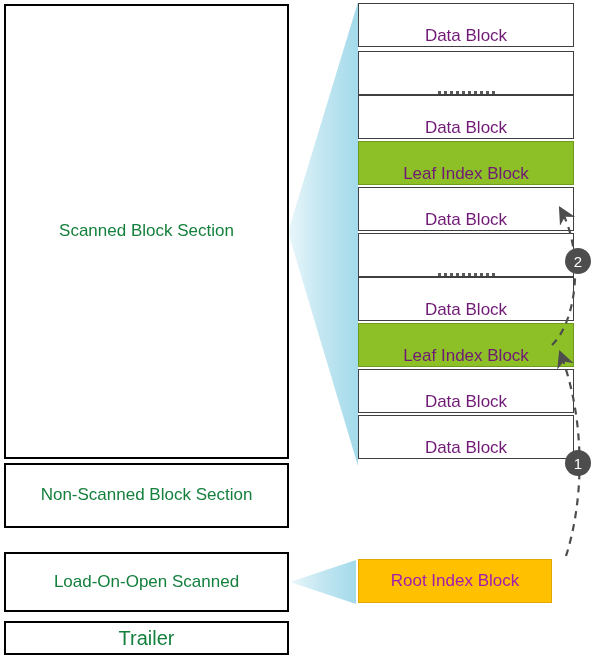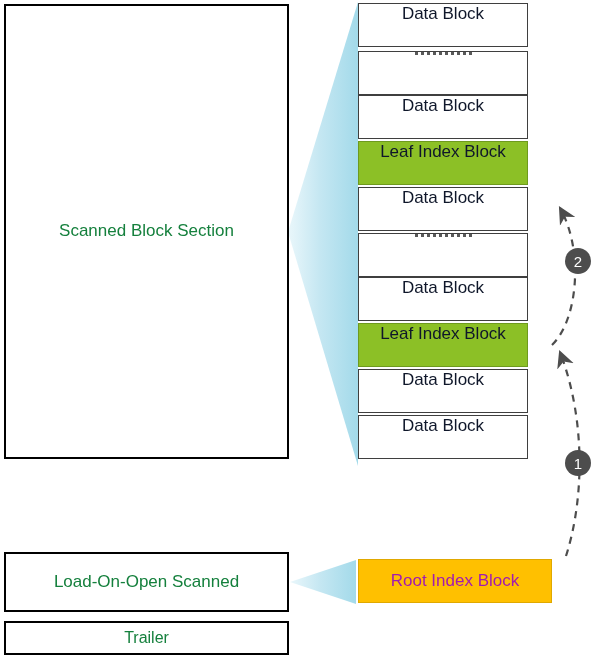--- a/index.html
+++ b/index.html
@@ -28,35 +28,35 @@
     align-items: center;
     justify-content: center;
     color: #15803d;
     font-size: 17px;
     line-height: 1.2;
     text-align: center;
   }
   #sec-scanned   { left: 4px;  top: 4px;   width: 285px; height: 455px; }
   #sec-nonscan   { left: 4px;  top: 463px; width: 285px; height: 65px; }
   #sec-loadopen  { left: 4px;  top: 552px; width: 285px; height: 60px; }
-  #sec-trailer   { left: 4px;  top: 621px; width: 285px; height: 34px; font-size: 16px; }
+  #sec-trailer   { left: 4px;  top: 621px; width: 285px; height: 34px; font-size: 20px; }
 
   
   .block {
     position: absolute;
     left: 358px;
-    width: 170px;
+    width: 216px;
     height: 44px;
     box-sizing: border-box;
     border: 1.5px solid #3f3f3f;
     background: #ffffff;
     display: flex;
-    align-items: flex-start;
-    justify-content: center;
-    color: #0f172a;
+    align-items: flex-end;
+    justify-content: center;
+    color: #701a75;
     font-size: 17px;
   }
   .block.green {
     background: #8CC026;
     border-color: #6e9a1e;
   }
   .block.orange {
     position: absolute;
     left: 358px;
     width: 194px;
@@ -137,20 +137,23 @@
         <stop offset="100%" stop-color="#A3DAEA"></stop>
       </linearGradient>
     </defs>
     <polygon points="0,24 66,2 66,46" fill="url(#wedgeGradB)"></polygon>
   </svg>
 
   <div class="section-box" id="sec-scanned">
     <span>Scanned Block Section</span>
   </div>
 
+  <div class="section-box" id="sec-nonscan">
+    <span>Non-Scanned Block Section</span>
+  </div>
 
   <div class="section-box" id="sec-loadopen">
     <span>Load-On-Open Scanned</span>
   </div>
 
   <div class="section-box" id="sec-trailer">
     <span>Trailer</span>
   </div>
 
   <div class="block" style="top:3px;">

